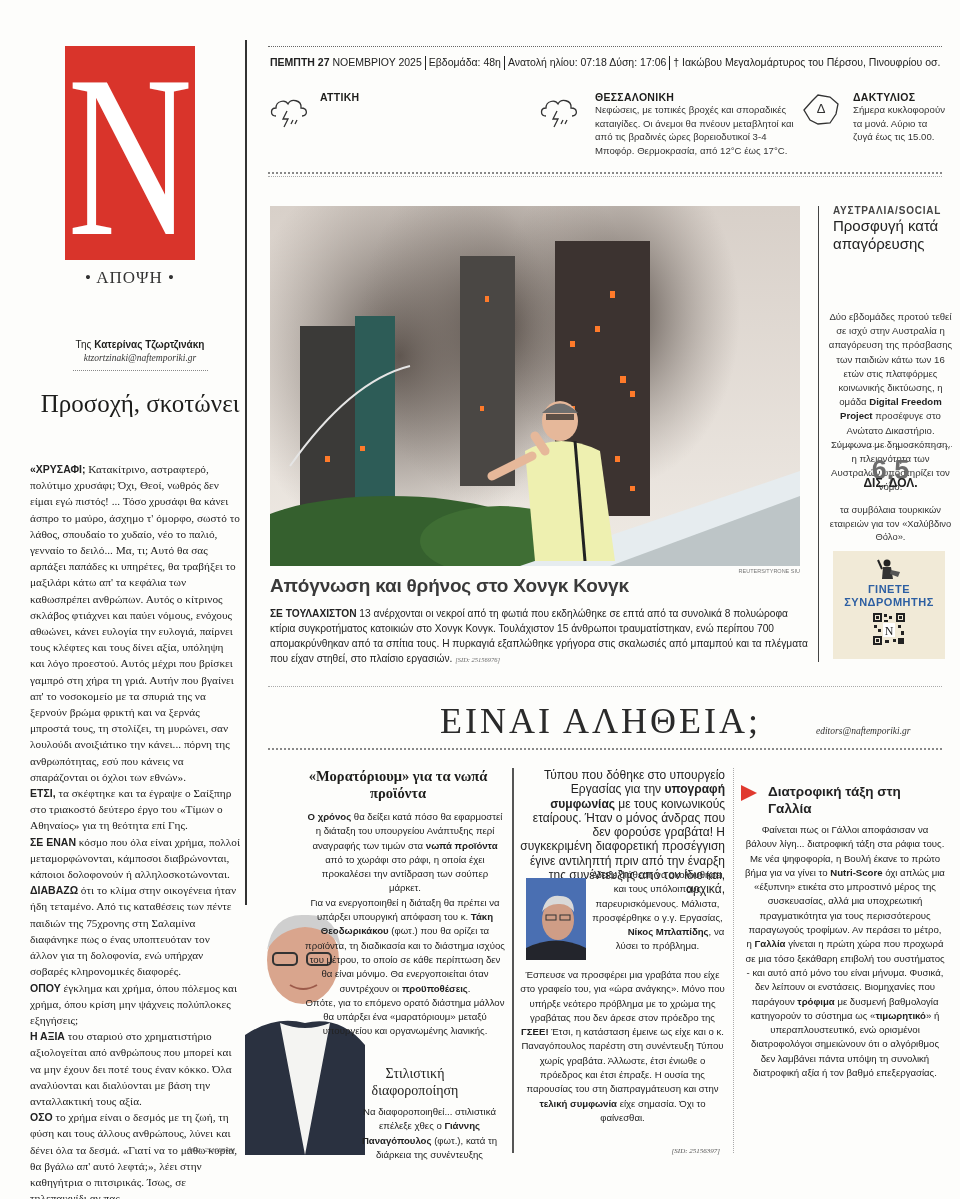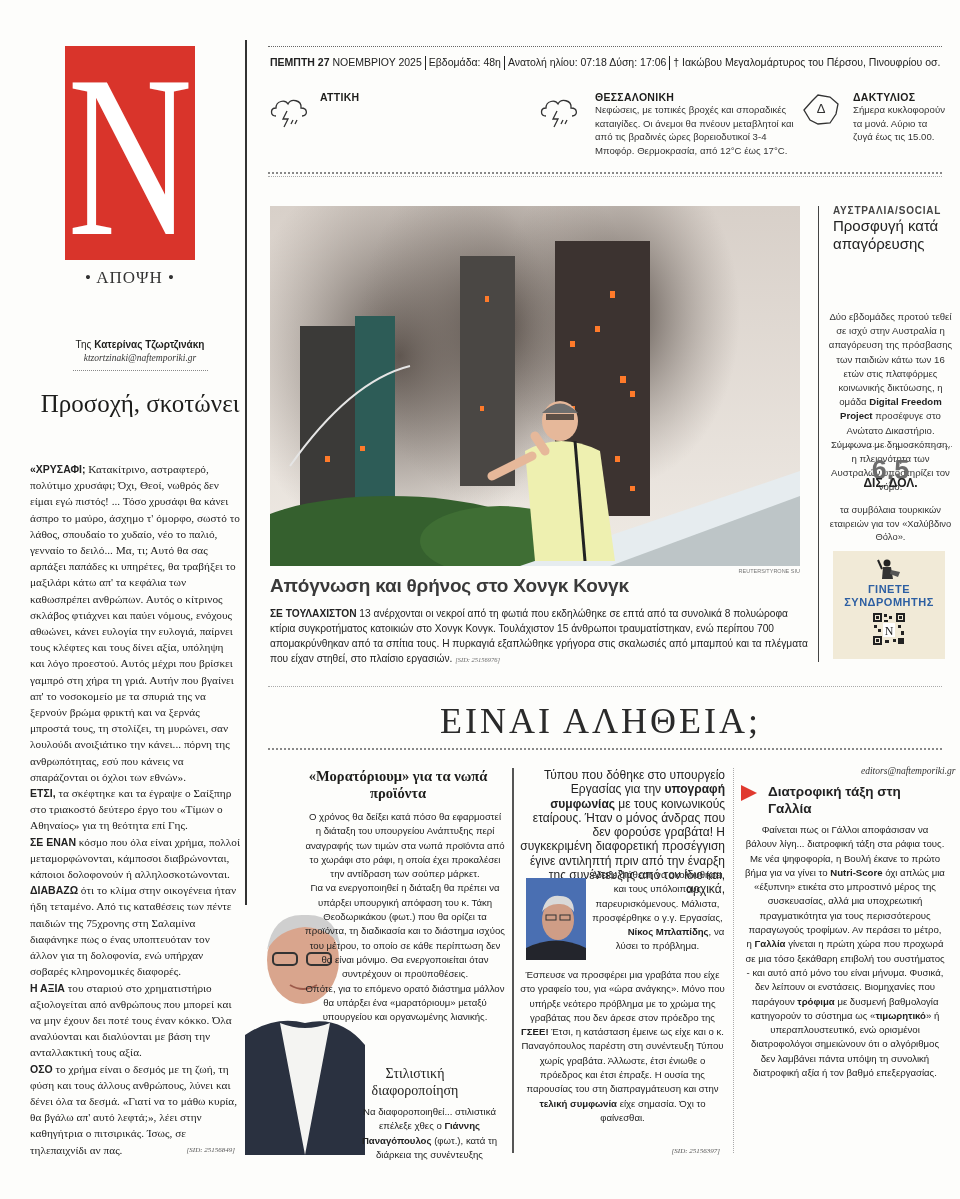--- a/index.html
+++ b/index.html
@@ -60,27 +60,27 @@
   #side-unit { left: 828px; top: 476px; width: 125px; text-align: center; font-size: 12px; font-weight: bold; color: #222; }
   #side-num-desc { left: 828px; top: 503px; width: 125px; text-align: center; font-size: 9.4px; line-height: 13.5px; color: #333; }
   #subscribe-box { left: 833px; top: 551px; width: 112px; height: 108px; background: #f1ead7; display: flex; flex-direction: column; align-items: center; }
   #subscribe-box .fig { margin-top: 6px; width: 26px; height: 24px; }
   #subscribe-box .txt { margin-top: 2px; font-size: 11px; line-height: 12.5px; font-weight: bold; color: #2d5fa2; text-align: center; letter-spacing: 0.5px; }
   #subscribe-box .qr { margin-top: 4px; width: 34px; height: 34px; }
 
   
   #sec-top-rule { left: 268px; top: 686px; width: 674px; border-top: 1px dotted #aaa; }
   #sec-title { left: 440px; top: 700px; font-family: "Liberation Serif", serif; font-size: 36px; letter-spacing: 3px; color: #2a2a2a; font-weight: normal; }
-  #sec-email { left: 861px; top: 726px; font-family: "Liberation Serif", serif; font-style: italic; font-size: 9.5px; color: #333; margin-top: 40px; }
+  #sec-email { left: 816px; top: 726px; font-family: "Liberation Serif", serif; font-style: italic; font-size: 9.5px; color: #333; }
   #sec-dots { left: 268px; top: 748px; width: 674px; height: 4px; border-top: 2px dotted #888; }
 
   
   #c1-title { left: 298px; top: 768px; width: 200px; text-align: center; font-family: "Liberation Serif", serif; font-weight: bold; font-size: 14.5px; line-height: 17px; }
   #c1-body { left: 305px; top: 810px; width: 200px; text-align: center; font-size: 9.6px; line-height: 14.3px; color: #222; }
-  #c1-body .b { font-weight: normal; }
+  #c1-body .b { font-weight: bold; }
   #c1-sub { left: 355px; top: 1065px; width: 120px; text-align: center; font-family: "Liberation Serif", serif; font-size: 14px; line-height: 17px; }
   #c1-body2 { left: 352px; top: 1105px; width: 155px; text-align: center; font-size: 9.6px; line-height: 14.3px; color: #222; }
   #c1-body2 .b { font-weight: bold; }
   #photo-theodor { left: 245px; top: 905px; width: 120px; height: 250px; overflow: hidden; }
 
   #vrule-mid1 { left: 512px; top: 768px; height: 385px; border-left: 2px solid #555; }
 
   
   #c2-body-top { left: 520px; top: 768px; width: 205px; text-align: right; font-size: 12px; line-height: 14.3px; color: #222; }
   #c2-body-top .b { font-weight: bold; }
@@ -113,20 +113,21 @@
 </div>
 <div id="author-email" class="abs">ktzortzinaki@naftemporiki.gr</div>
 <div id="byline-rule" class="abs"></div>
 <h1 id="op-title" class="abs" style="font-weight:normal;">Προσοχή, σκοτώνει</h1>
 
 <div id="op-body" class="abs">
   <p><span class="kw">«ΧΡΥΣΑΦΙ;</span><span> Κατακίτρινο, αστραφτερό, πολύτιμο χρυσάφι; Όχι, Θεοί, νωθρός δεν είμαι εγώ πιστός! ... Τόσο χρυσάφι θα κάνει άσπρο το μαύρο, άσχημο τ' όμορφο, σωστό το λάθος, σπουδαίο το χυδαίο, νέο το παλιό, γενναίο το δειλό... Μα, τι; Αυτό θα σας αρπάξει παπάδες κι υπηρέτες, θα τραβήξει το μαξιλάρι κάτω απ' τα κεφάλια των καθωσπρέπει ανθρώπων. Αυτός ο κίτρινος σκλάβος φτιάχνει και παύει νόμους, ενόχους αθωώνει, κάνει ευλογία την ευλογιά, παίρνει τους κλέφτες και τους δίνει αξία, υπόληψη και λόγο προεστού. Αυτός μέχρι που βρίσκει γαμπρό στη χήρα τη γριά. Αυτήν που βγαίνει απ' το νοσοκομείο με τα σπυριά της να ξερνούν βρώμα φρικτή και να ξερνάς μπροστά τους, τη στολίζει, τη μυρώνει, σαν λουλούδι ανοιξιάτικο την κάνει... πόρνη της ανθρωπότητας, εσύ που κάνεις να σπαράζονται οι όχλοι των εθνών».</span></p>
   <p><span class="kw">ΕΤΣΙ,</span><span> τα σκέφτηκε και τα έγραψε ο Σαίξπηρ στο τριακοστό δεύτερο έργο του «Τίμων ο Αθηναίος» για τη θεότητα επί Γης.</span></p>
   <p><span class="kw">ΣΕ ΕΝΑΝ</span><span> κόσμο που όλα είναι χρήμα, πολλοί μεταμορφώνονται, κάμποσοι διαβρώνονται, κάποιοι δολοφονούν ή αλληλοσκοτώνονται.</span></p>
   <p><span class="kw">ΔΙΑΒΑΖΩ</span><span> ότι το κλίμα στην οικογένεια ήταν ήδη τεταμένο. Από τις καταθέσεις των πέντε παιδιών της 75χρονης στη Σαλαμίνα διαφάνηκε πως ο ένας υποπτευόταν τον άλλον για τη δολοφονία, ενώ υπήρχαν σοβαρές κληρονομικές διαφορές.</span></p>
+  <p><span class="kw">ΟΠΟΥ</span><span> έγκλημα και χρήμα, όπου πόλεμος και χρήμα, όπου κρίση μην ψάχνεις πολύπλοκες εξηγήσεις;</span></p>
   <p><span class="kw">Η ΑΞΙΑ</span><span> του σταριού στο χρηματιστήριο αξιολογείται από ανθρώπους που μπορεί και να μην έχουν δει ποτέ τους έναν κόκκο. Όλα αναλύονται και διαλύονται με βάση την ανταλλακτική τους αξία.</span></p>
   <p><span class="kw">ΟΣΟ</span><span> το χρήμα είναι ο δεσμός με τη ζωή, τη φύση και τους άλλους ανθρώπους, λύνει και δένει όλα τα δεσμά. «Γιατί να το μάθω κυρία, θα βγάλω απ' αυτό λεφτά;», λέει στην καθηγήτρια ο πιτσιρικάς. Ίσως, σε τηλεπαιχνίδι αν πας.</span></p>
 </div>
 <div id="op-sid" class="abs">[SID: 25156849]</div>
 
 <div id="vrule-left" class="abs"></div>
 
 <div id="top-dots" class="abs"></div>
 <div id="date-line" class="abs">
   <span class="b">ΠΕΜΠΤΗ 27</span>

